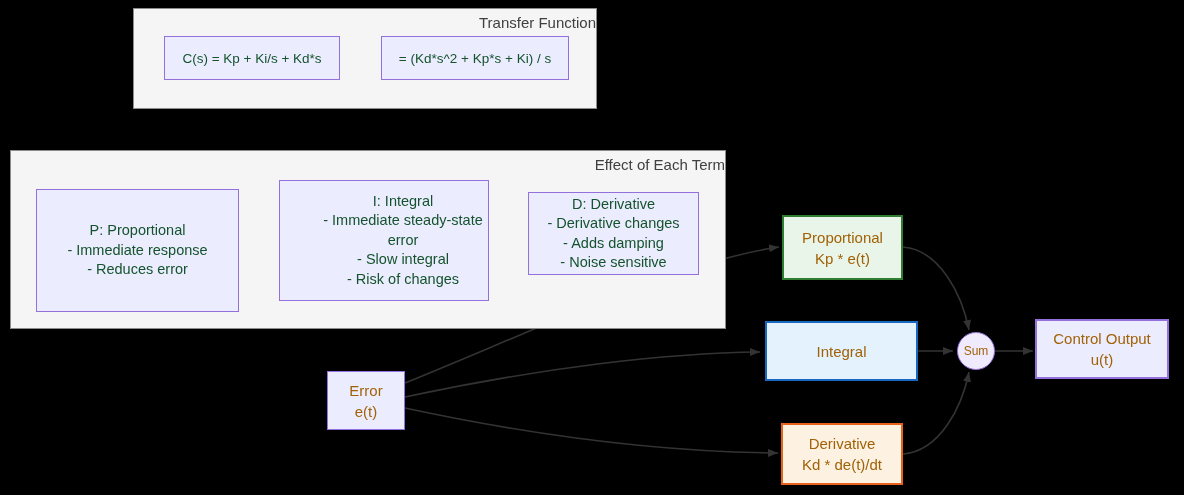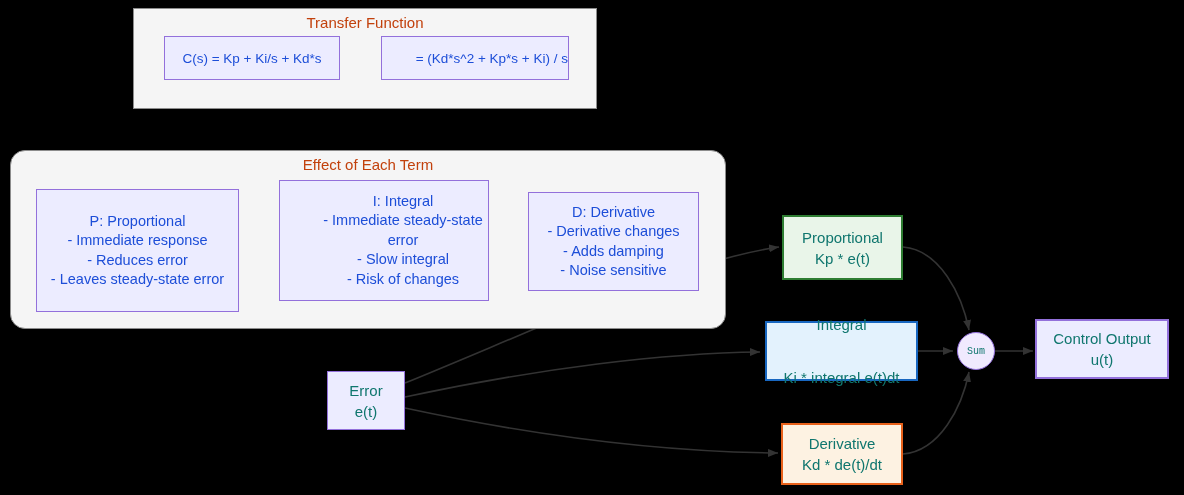--- a/index.html
+++ b/index.html
@@ -31,58 +31,58 @@
     position: absolute;
     z-index: 2;
     border: 1px solid #8c8c8c;
     background: #f5f5f5;
   }
   .cluster-title {
     position: absolute;
     top: 5px;
     left: 0;
     width: 100%;
-    text-align: center;
+    text-align: right;
     font-size: 15px;
-    color: #c2410c;
+    color: #404040;
   }
   .node {
     position: absolute;
     z-index: 3;
     display: flex;
     flex-direction: column;
     align-items: center;
     justify-content: center;
     text-align: center;
     font-size: 15px;
     line-height: 21px;
-    color: #0f766e;
+    color: #a16207;
   }
   .subnode {
     position: absolute;
     display: flex;
     flex-direction: column;
     align-items: center;
     justify-content: center;
     text-align: center;
-    color: #1d4ed8;
+    color: #14532d;
   }
   .term-lines { font-size: 14.5px; line-height: 19.5px; }
   .formula-box { font-size: 13.5px; }
-  .circle-node { border-radius: 50%; font-size: 10px; font-family: Liberation Mono, monospace; }
+  .circle-node { border-radius: 50%; font-size: 12px; }
 
   
   #cluster-transfer { left: 133px; top: 8px;   width: 464px; height: 101px; }
   #tf-box-1         { left: 30px;  top: 27px;  width: 176px; height: 44px; border: 1px solid; }
   #tf-box-2         { left: 247px; top: 27px;  width: 188px; height: 44px; border: 1px solid; }
 
   #cluster-effect   { left: 10px;  top: 150px; width: 716px; height: 179px; }
   #p-box            { left: 25px;  top: 38px;  width: 203px; height: 123px; border: 1px solid; }
   #i-box            { left: 268px; top: 29px;  width: 210px; height: 121px; border: 1px solid; padding-left: 38px; }
-  #d-box            { left: 517px; top: 41px;  width: 171px; height: 99px;  border: 1px solid; }
+  #d-box            { left: 517px; top: 41px;  width: 171px; height: 83px;  border: 1px solid; }
 
   #node-error        { left: 327px;  top: 371px; width: 78px;  height: 59px; border: 1.5px solid; }
   #node-proportional { left: 782px;  top: 215px; width: 121px; height: 65px; border: 2px solid; }
   #node-integral     { left: 765px;  top: 321px; width: 153px; height: 60px; border: 2px solid; }
   #node-derivative   { left: 781px;  top: 423px; width: 122px; height: 62px; border: 2px solid; }
   #node-sum          { left: 957px;  top: 332px; width: 38px;  height: 38px; border: 1.5px solid; }
   #node-control      { left: 1035px; top: 319px; width: 134px; height: 60px; border: 2px solid; }
 </style>
 </head>
 <body>
@@ -102,33 +102,32 @@
     <path class="edge" d="M 918 351 L 953 351" marker-end="url(#arrow)" style="stroke: rgb(51, 51, 51);"></path>
     <path class="edge" d="M 903 454 C 940 451, 962 407, 969 372" marker-end="url(#arrow)" style="stroke: rgb(51, 51, 51);"></path>
     <path class="edge" d="M 995 351 L 1033 351" marker-end="url(#arrow)" style="stroke: rgb(51, 51, 51);"></path>
   </svg>
 
   <div class="cluster" id="cluster-transfer" style="background-color: rgb(245, 245, 245); border-color: rgb(140, 140, 140);">
     <div class="cluster-title">Transfer Function</div>
     <div class="subnode formula-box" id="tf-box-1" style="background-color: rgb(236, 236, 255); border-color: rgb(147, 112, 219);">
       <span>C(s) = Kp + Ki/s + Kd*s</span>
     </div>
-    <div class="subnode formula-box" id="tf-box-2" style="background-color: rgb(236, 236, 255); border-color: rgb(147, 112, 219); align-items: flex-end;">
+    <div class="subnode formula-box" id="tf-box-2" style="background-color: rgb(236, 236, 255); border-color: rgb(147, 112, 219);">
       <span>= (Kd*s^2 + Kp*s + Ki) / s</span>
     </div>
   </div>
 
-  <div class="cluster" id="cluster-effect" style="background-color: rgb(245, 245, 245); border-color: rgb(140, 140, 140); border-radius: 15px;">
+  <div class="cluster" id="cluster-effect" style="background-color: rgb(245, 245, 245); border-color: rgb(140, 140, 140);">
     <div class="cluster-title">Effect of Each Term</div>
 
     <div class="subnode term-lines" id="p-box" style="background-color: rgb(236, 236, 255); border-color: rgb(147, 112, 219);">
       <div>P: Proportional</div>
       <div>- Immediate response</div>
       <div>- Reduces error</div>
-      <div>- Leaves steady-state error</div>
     </div>
 
     <div class="subnode term-lines" id="i-box" style="background-color: rgb(236, 236, 255); border-color: rgb(147, 112, 219);">
       <div>I: Integral</div>
       <div>- Immediate steady-state</div>
       <div>error</div>
       <div>- Slow integral</div>
       <div>- Risk of changes</div>
     </div>
 
@@ -145,21 +144,20 @@
     <div>e(t)</div>
   </div>
 
   <div class="node" id="node-proportional" style="background-color: rgb(233, 245, 233); border-color: rgb(46, 125, 50);">
     <div>Proportional</div>
     <div>Kp * e(t)</div>
   </div>
 
   <div class="node" id="node-integral" style="background-color: rgb(227, 242, 253); border-color: rgb(24, 103, 192); gap: 32px;">
     <div>Integral</div>
-    <div>Ki * integral e(t)dt</div>
   </div>
 
   <div class="node" id="node-derivative" style="background-color: rgb(253, 242, 226); border-color: rgb(232, 97, 26);">
     <div>Derivative</div>
     <div>Kd * de(t)/dt</div>
   </div>
 
   <div class="node circle-node" id="node-sum" style="background-color: rgb(240, 234, 254); border-color: rgb(147, 112, 219);">
     <div>Sum</div>
   </div>

